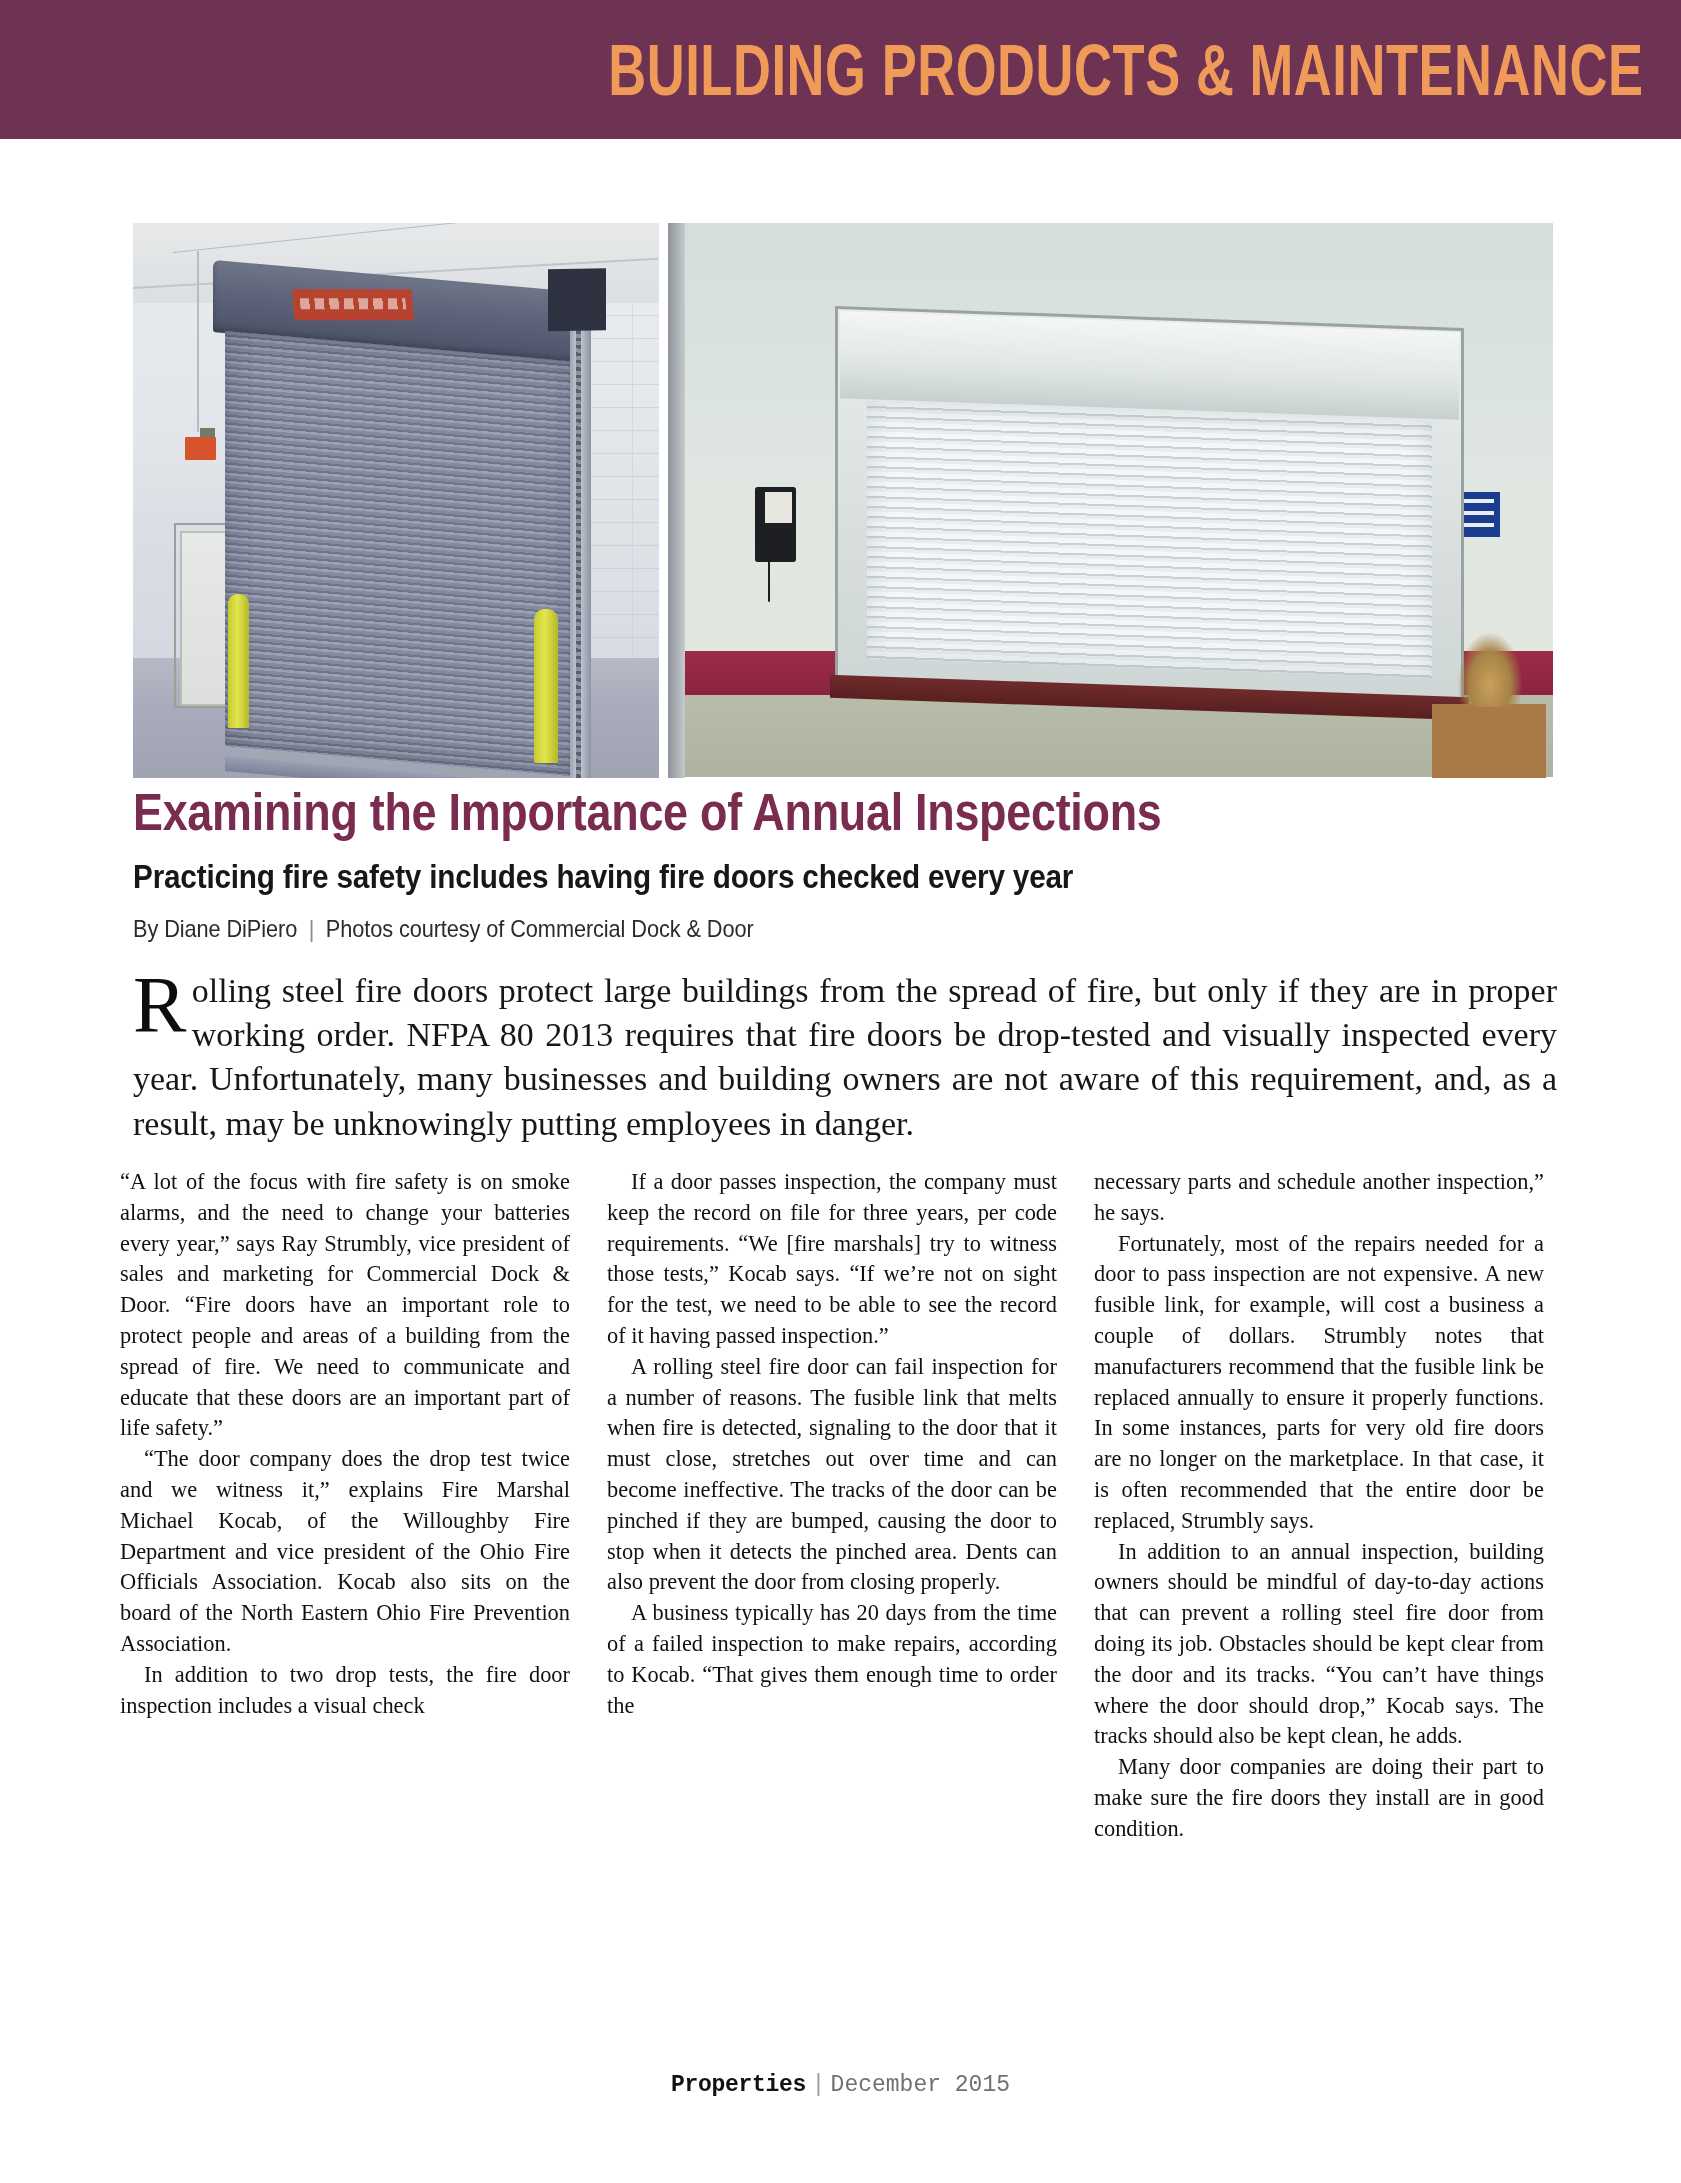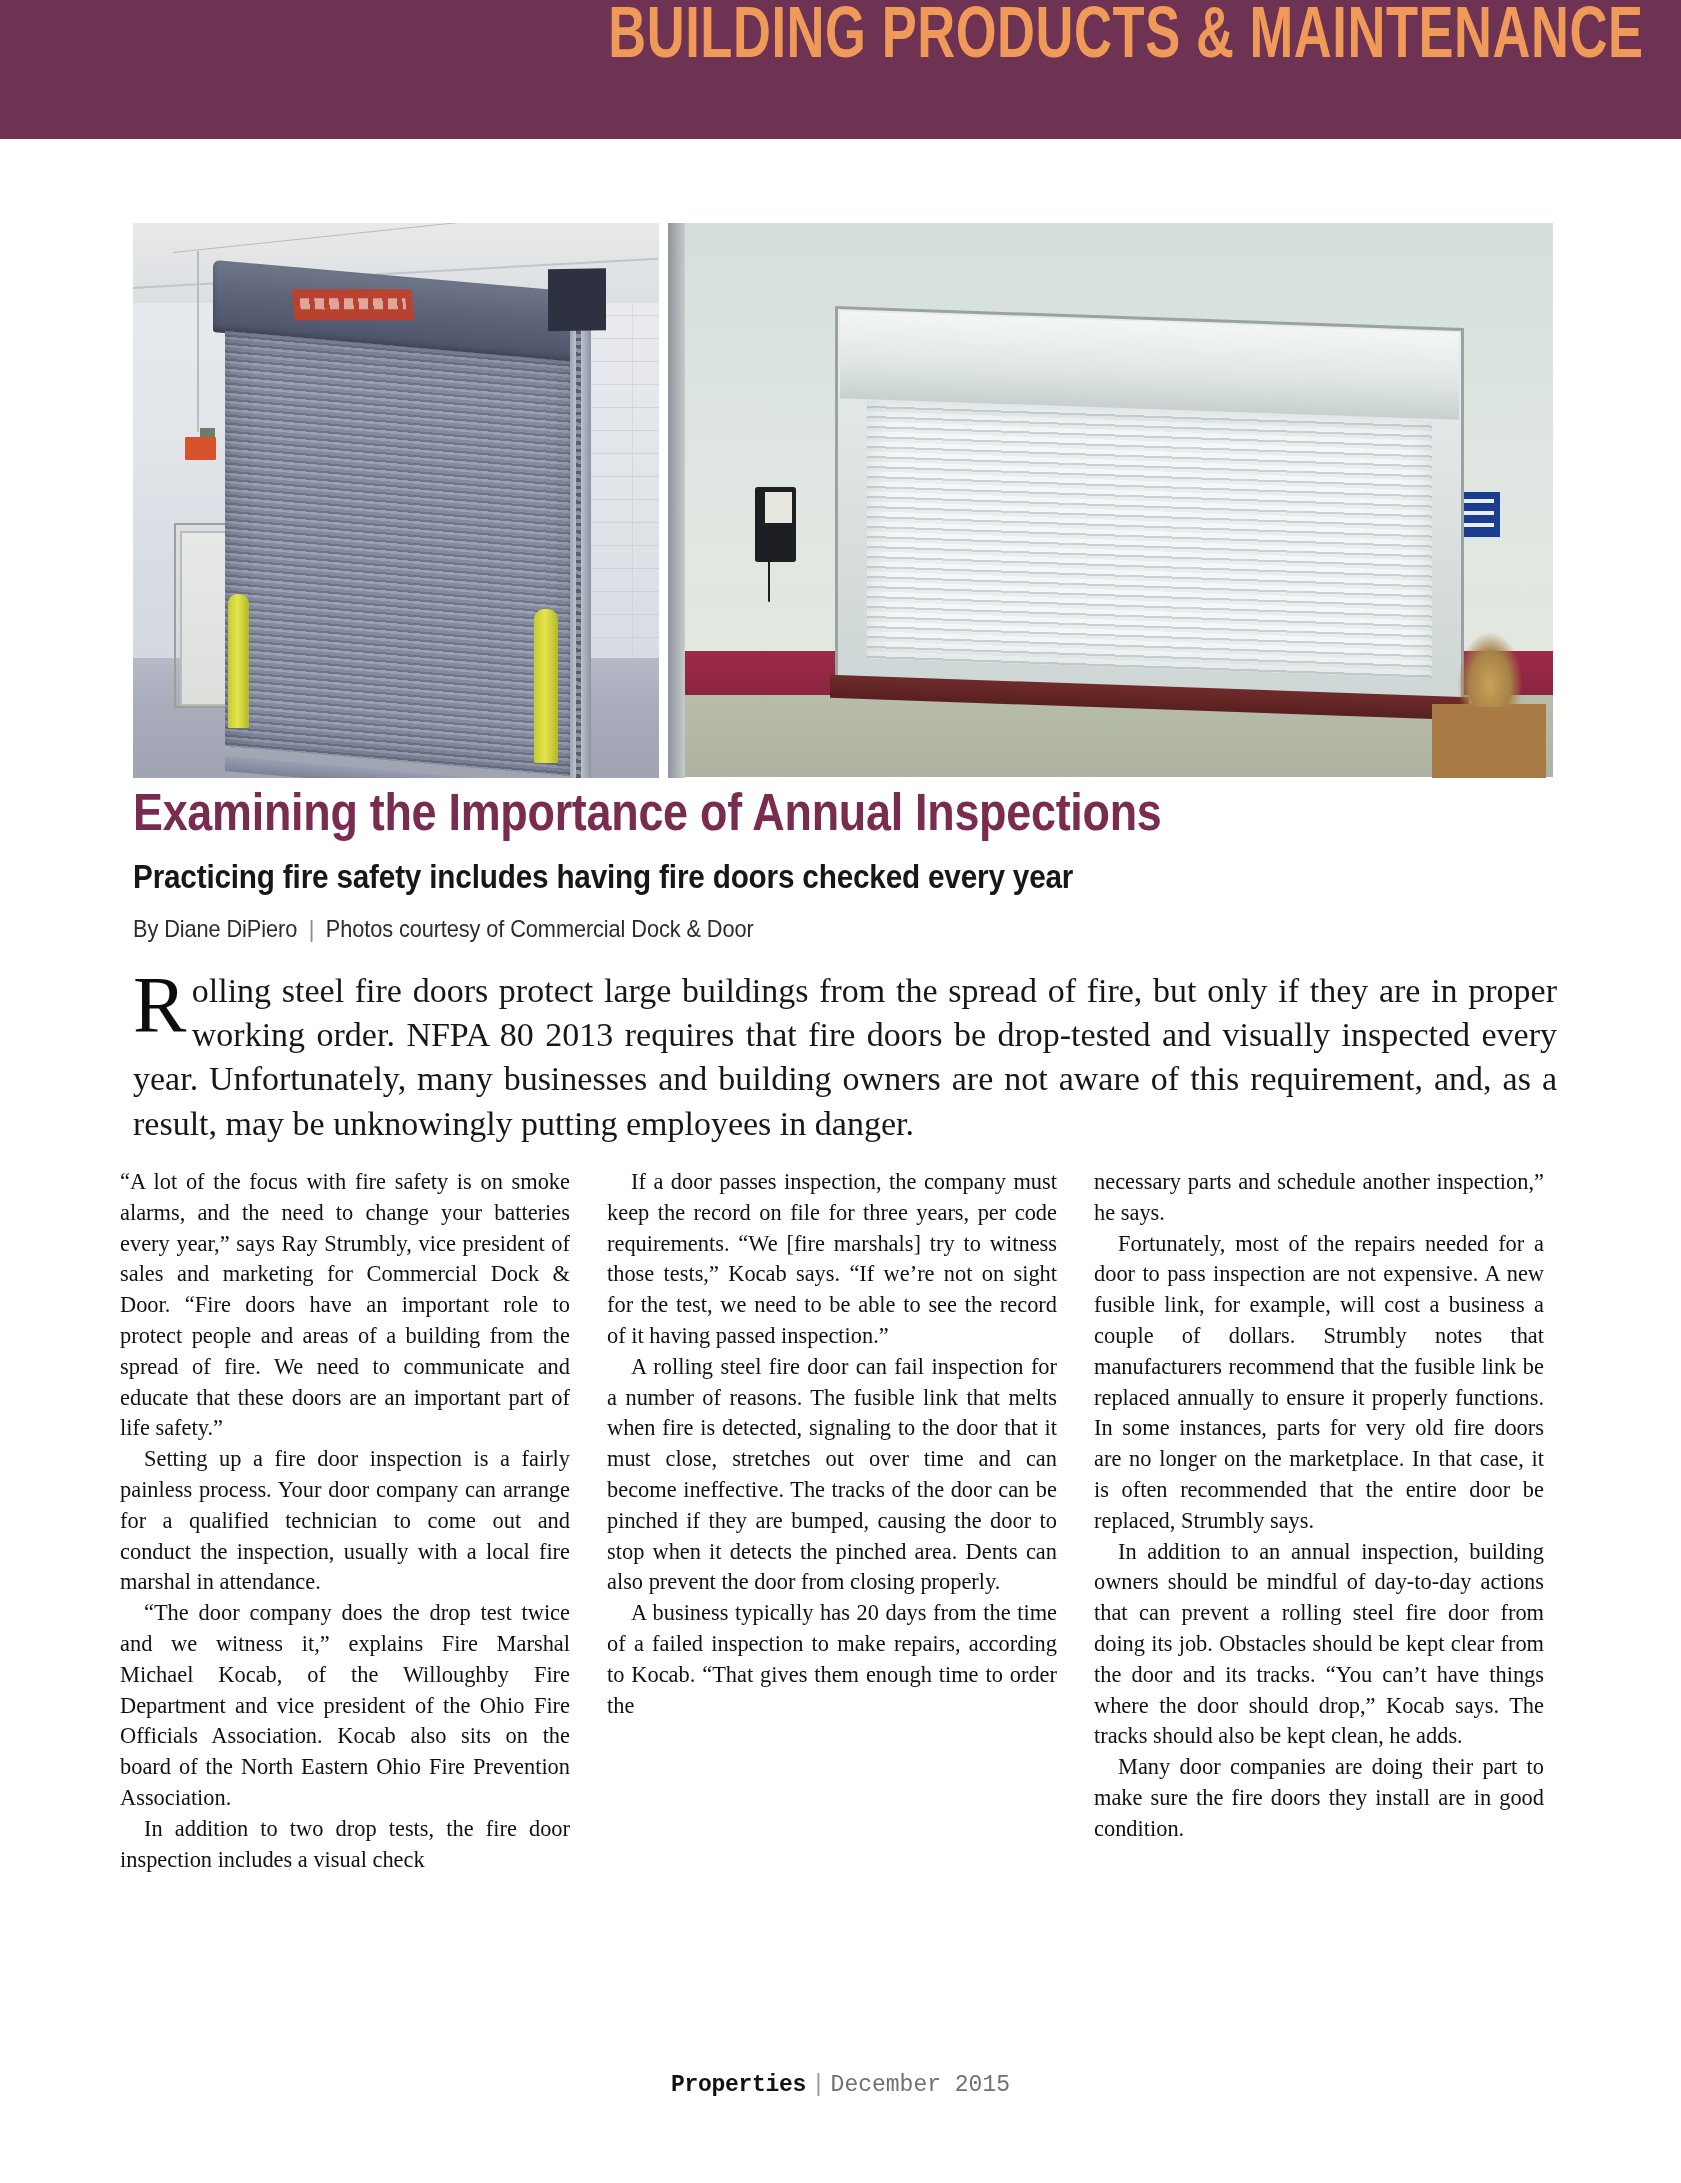--- a/index.html
+++ b/index.html
@@ -17,21 +17,21 @@
   }
 
   
   .section-band {
     position: absolute;
     left: 0; top: 0;
     width: 1681px;
     height: 139px;
     background: #6E3252;
     display: flex;
-    align-items: flex-start;
+    align-items: center;
     justify-content: flex-end;
     box-sizing: border-box;
     padding-right: 37px;
   }
   .section-band-title {
     font-family: "Liberation Sans", sans-serif;
     color: #F09A5A;
     font-size: 64px;
     font-weight: bold;
     letter-spacing: 0.7px;
@@ -419,21 +419,20 @@
   <span>Photos courtesy of Commercial Dock &amp; Door</span>
 </div>
 
 <div class="deck">
   <span class="dropcap">R</span><span>olling steel fire doors protect large buildings from the spread of fire, but only if they are in proper working order. NFPA 80 2013 requires that fire doors be drop-tested and visually inspected every year. Unfortunately, many businesses and building owners are not aware of this requirement, and, as a result, may be unknowingly putting employees in danger.</span>
 </div>
 
 <div class="columns">
   <div class="col">
     <p class="noindent">“A lot of the focus with fire safety is on smoke alarms, and the need to change your batteries every year,” says Ray Strumbly, vice president of sales and marketing for Commercial Dock &amp; Door. “Fire doors have an important role to protect people and areas of a building from the spread of fire. We need to communicate and educate that these doors are an important part of life safety.”</p>
-    <p>Setting up a fire door inspection is a fairly painless process. Your door company can arrange for a qualified technician to come out and conduct the inspection, usually with a local fire marshal in attendance.</p>
     <p>“The door company does the drop test twice and we witness it,” explains Fire Marshal Michael Kocab, of the Willoughby Fire Department and vice president of the Ohio Fire Officials Association. Kocab also sits on the board of the North Eastern Ohio Fire Prevention Association.</p>
     <p>In addition to two drop tests, the fire door inspection includes a visual check</p>
   </div>
   <div class="col">
     <p>If a door passes inspection, the company must keep the record on file for three years, per code requirements. “We [fire marshals] try to witness those tests,” Kocab says. “If we’re not on sight for the test, we need to be able to see the record of it having passed inspection.”</p>
     <p>A rolling steel fire door can fail inspection for a number of reasons. The fusible link that melts when fire is detected, signaling to the door that it must close, stretches out over time and can become ineffective. The tracks of the door can be pinched if they are bumped, causing the door to stop when it detects the pinched area. Dents can also prevent the door from closing properly.</p>
     <p>A business typically has 20 days from the time of a failed inspection to make repairs, according to Kocab. “That gives them enough time to order the</p>
   </div>
   <div class="col">
     <p class="noindent">necessary parts and schedule another inspection,” he says.</p>

